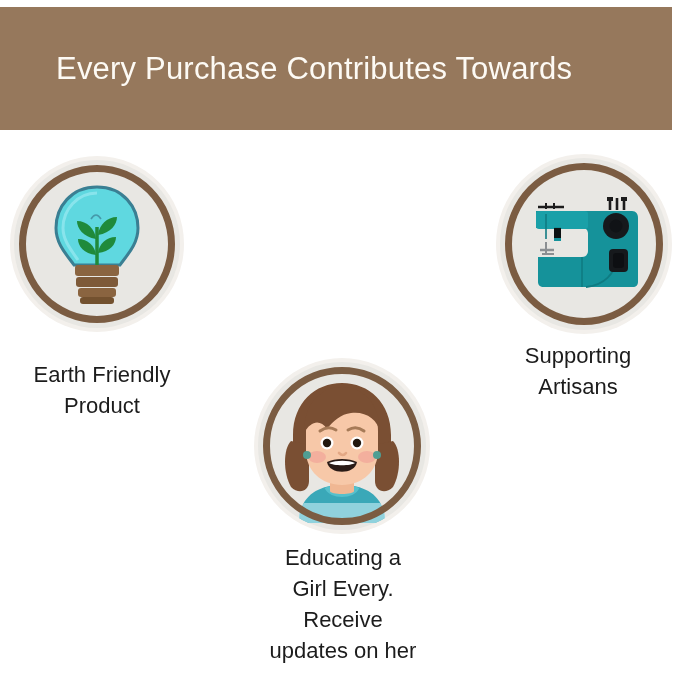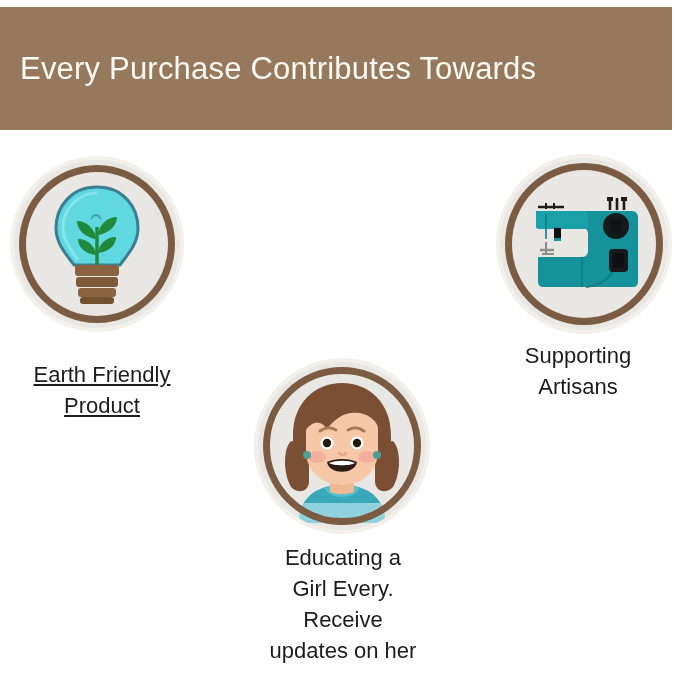--- a/index.html
+++ b/index.html
@@ -28,20 +28,21 @@
     align-items: center;
   }
   .banner-title {
     color: #fdfaf4;
     font-size: 31px;
     font-weight: 400;
     letter-spacing: 0.2px;
     padding-left: 20px;
     white-space: nowrap;
     font-family: "Liberation Sans", sans-serif;
+    margin-left: 36px;
   }
 
   
   .badge {
     position: absolute;
     border-radius: 50%;
     background: #e8e7e3;
     box-sizing: border-box;
     box-shadow: 0 0 0 4px #f3f0ec;
   }
@@ -72,21 +73,21 @@
   .caption {
     position: absolute;
     color: #1c1c1c;
     font-size: 22px;
     line-height: 31px;
     font-weight: 400;
     font-family: "Liberation Sans", sans-serif;
     text-align: center;
     white-space: pre-line;
   }
-  #caption-left   { left: 2px;   top: 359px; width: 200px; text-decoration: underline; }
+  #caption-left   { left: 2px;   top: 359px; width: 200px; }
   #caption-right  { left: 478px; top: 340px; width: 200px; }
   #caption-center { left: 232px; top: 542px; width: 222px; }
 
   svg { display: block; }
 </style>
 </head>
 <body>
 
 <div class="banner">
   <div class="banner-title">Every Purchase Contributes Towards</div>

